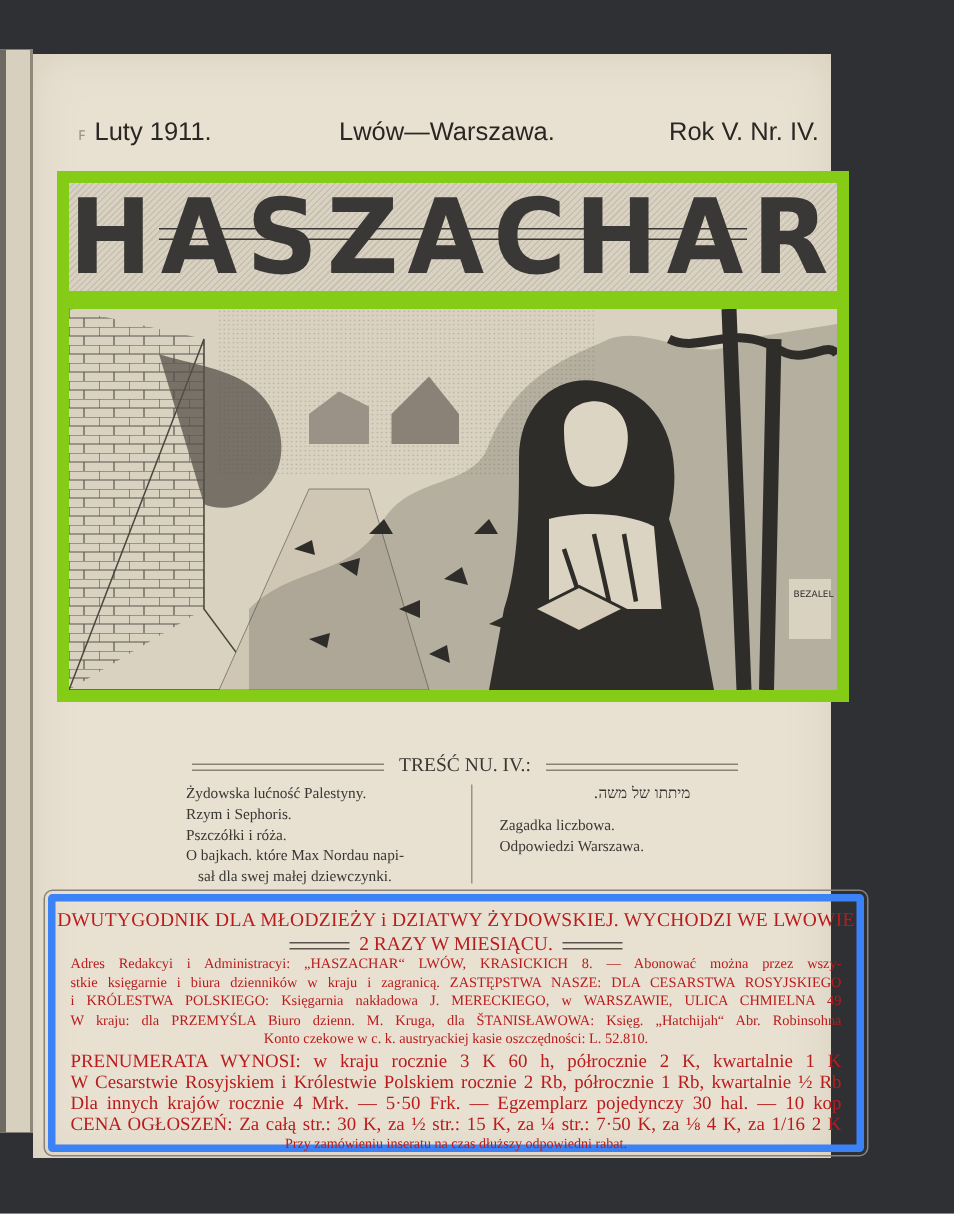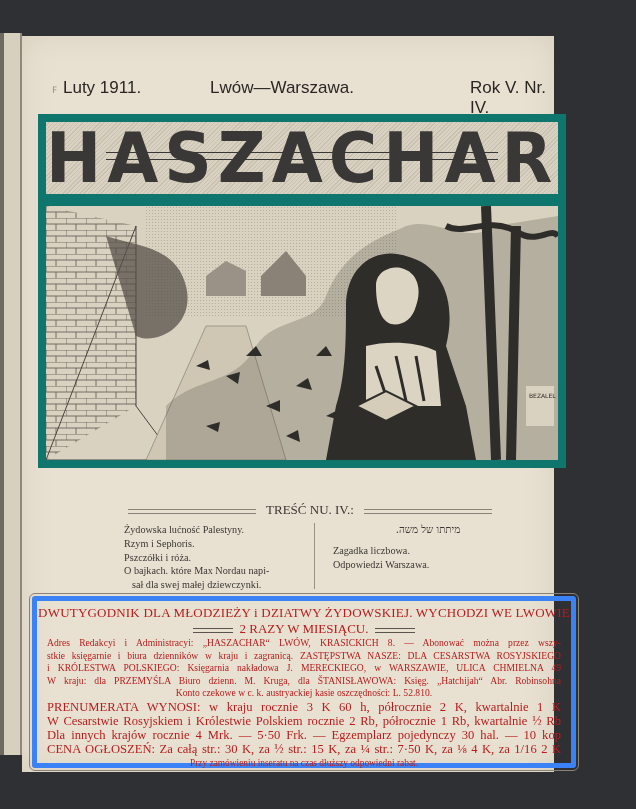--- a/index.html
+++ b/index.html
@@ -1,23 +1,23 @@
 <!DOCTYPE html>
 <html><head>
 <meta charset="utf-8">
 <style>
   html,body{margin:0;padding:0;}
   body{width:636px;height:809px;background:#2e3034;position:relative;overflow:hidden;font-family:"Liberation Sans",sans-serif;}
   .left-page{position:absolute;left:0;top:33px;width:20px;height:722px;background:#d8d0bf;border-right:2px solid #8f887b;}
   .left-page .mark{position:absolute;left:0;top:0;width:4px;height:100%;background:#6e6a62;}
   .page{position:absolute;left:22px;top:36px;width:532px;height:736px;background:#e8e1d2;box-shadow:inset 0 0 30px rgba(150,130,100,0.18);}
   .hdr{position:absolute;top:42px;font-size:17px;color:#2a2623;font-family:"Liberation Sans",sans-serif;}
-  .hdr.left{left:30px;} .hdr.mid{left:188px;} .hdr.right{left:448px;}
+  .hdr.left{left:30px;} .hdr.mid{left:204px;} .hdr.right{left:424px;}
   .hdr .tick{font-size:12px;color:#9a9286;margin-right:6px;}
-  .cover{position:absolute;left:16px;top:78px;width:528px;height:354px;background:#0f766e;}
+  .cover{position:absolute;left:16px;top:78px;width:528px;height:354px;background:#84cc16;}
   .title-band{position:absolute;left:8px;top:8px;width:512px;height:72px;background:repeating-linear-gradient(135deg,#d9d2c2 0 2px,#c9c1b0 2px 3px);}
   .title-band .title{position:absolute;left:0;right:0;top:2px;text-align:center;font-family:"DejaVu Sans",sans-serif;font-weight:bold;font-size:66px;letter-spacing:6px;color:#3a3836;line-height:70px;transform:scaleY(1.05);}
   .title-band .rule{position:absolute;left:60px;right:60px;top:30px;height:6px;border-top:1px solid #3a3836;border-bottom:1px solid #3a3836;}
   .illus{position:absolute;left:8px;top:92px;width:512px;height:254px;background:#d6cfbd;overflow:hidden;}
   .illus svg{display:block;}
   .toc-head{position:absolute;left:0;width:576px;top:466px;text-align:center;font-family:"Liberation Serif",serif;font-size:13px;color:#3a3632;}
   .toc-head .line{display:inline-block;width:128px;height:3px;border-top:1px solid #8a8278;border-bottom:1px solid #8a8278;vertical-align:middle;margin:0 10px;}
   .toc{position:absolute;top:487px;font-family:"Liberation Serif",serif;font-size:10.2px;line-height:13.8px;color:#3a3632;}
   .toc.col1{left:102px;width:168px;}
   .toc.col2{left:292px;width:190px;border-left:1px solid #9a9286;padding-left:18px;height:66px;}

